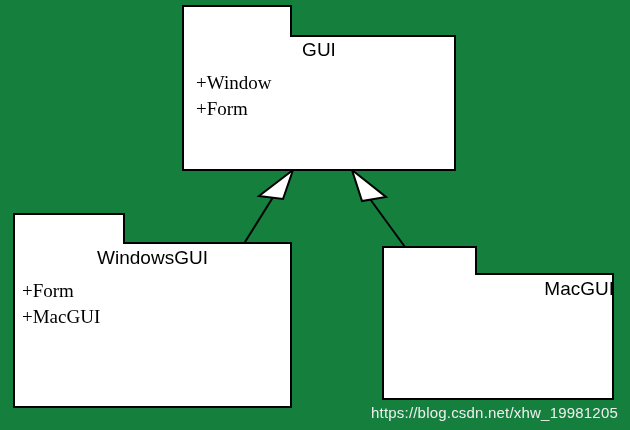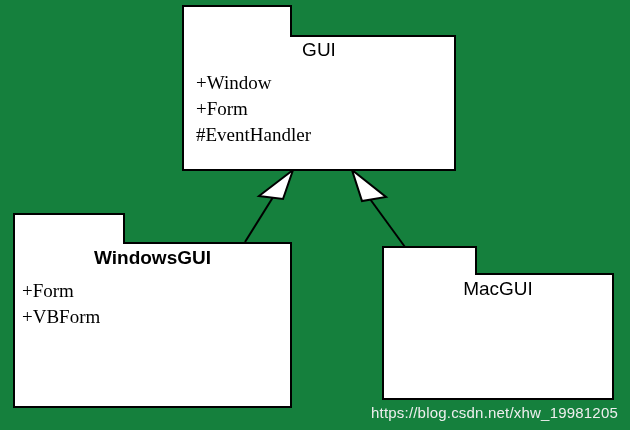--- a/index.html
+++ b/index.html
@@ -99,35 +99,34 @@
     </g>
   </svg>
 
   <div class="package">
     <div class="pkg-tab" style="left:182px; top:5px; width:110px; height:32px;"></div>
     <div class="pkg-body" style="left:182px; top:35px; width:274px; height:136px;"></div>
     <div class="pkg-title" style="left:182px; top:39px; width:274px;">GUI</div>
     <div class="pkg-attrs" style="left:196px; top:70px;">
       <div>+Window</div>
       <div>+Form</div>
-      <div>#EventHandler</div>
     </div>
   </div>
 
   <div class="package">
     <div class="pkg-tab" style="left:13px; top:213px; width:112px; height:31px;"></div>
     <div class="pkg-body" style="left:13px; top:242px; width:279px; height:166px;"></div>
-    <div class="pkg-title" style="left:13px; top:247px; width:279px;font-weight:bold;">WindowsGUI</div>
+    <div class="pkg-title" style="left:13px; top:247px; width:279px;">WindowsGUI</div>
     <div class="pkg-attrs" style="left:22px; top:278px;">
       <div>+Form</div>
-      <div>+VBForm</div>
+      <div>+MacGUI</div>
     </div>
   </div>
 
   <div class="package">
     <div class="pkg-tab" style="left:382px; top:246px; width:95px; height:29px;"></div>
     <div class="pkg-body" style="left:382px; top:273px; width:232px; height:127px;"></div>
-    <div class="pkg-title" style="left:382px; top:278px; width:232px;">MacGUI</div>
+    <div class="pkg-title" style="left:382px; top:278px; width:232px;text-align:right;">MacGUI</div>
   </div>
 
   <div class="watermark" style="left:371px; top:404px;">https://blog.csdn.net/xhw_19981205</div>
 
 </div>
 
 </body></html>

